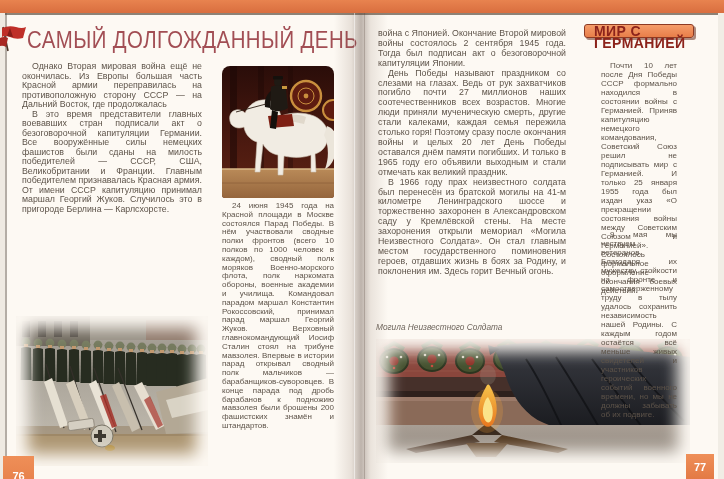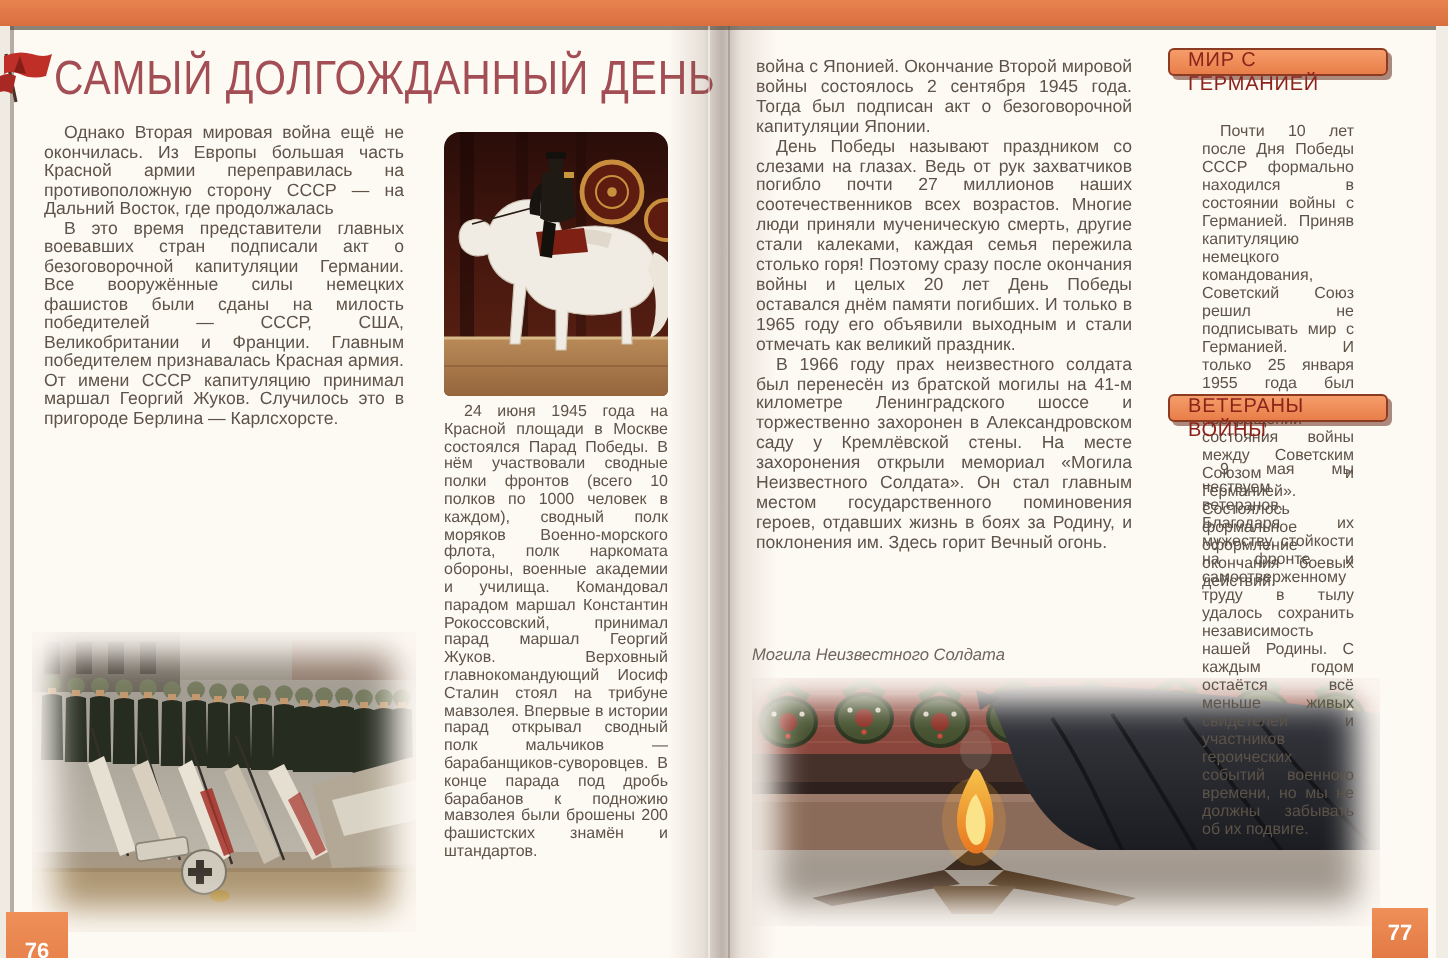--- a/index.html
+++ b/index.html
@@ -31,21 +31,21 @@
   .sbtext{position:absolute;width:108px;font-size:8px;line-height:9px;text-align:justify;color:#5d5349;}
   .sbtext p{margin:16px;text-indent:9px;}
   #sb1t{left:585px;top:45px;}
   #sb2t{left:585px;top:214px;}
 
   
   .plate{position:absolute;height:14px;box-sizing:border-box;
     background:linear-gradient(180deg,#f59d6a,#e87e49);
     border:1px solid #8d3a23;border-radius:3px;
     box-shadow:2px 2px 0 rgba(105,45,28,.55);
-    color:#8c231b;font-weight:normal;font-size:10px;line-height:12px;
+    color:#8c231b;font-weight:bold;font-size:14px;line-height:12px;
     padding-left:9px;letter-spacing:.4px;}
   #plateParad{left:222px;top:197px;width:112px;}
   #plate1{left:584px;top:24px;width:110px;}
   #plate2{left:584px;top:197px;width:110px;}
 
   
   .photo{position:absolute;overflow:hidden;}
   #phHorse{left:222px;top:66px;width:112px;height:132px;border-radius:8px 8px 3px 3px;}
   #phParade{left:16px;top:316px;width:192px;height:150px;}
   #phFlame{left:376px;top:339px;width:314px;height:124px;}
@@ -272,21 +272,20 @@
       <path d="M110,48 C103,60 100,72 105,82 C108,89 115,90 118,83 C123,72 121,60 114,47 C112,44 111,46 110,48 Z" fill="url(#fl)"></path>
       <path d="M110,60 C106,68 106,76 109,81 C111,85 115,84 116,79 C118,72 116,65 112,58 Z" fill="#fbe38a"></path>
       <ellipse cx="112" cy="36" rx="8" ry="10" fill="#9a9288" opacity=".25"></ellipse>
     </svg>
   </div>
 
   <div id="plate1" class="plate">МИР С ГЕРМАНИЕЙ</div>
   <div id="sb1t" class="sbtext">
     <p>Почти 10 лет после Дня Победы СССР формально находился в состоянии войны с Германией. Приняв капитуляцию немецкого командования, Советский Союз решил не подписывать мир с Германией. И только 25 января 1955 года был издан указ «О прекращении состояния войны между Советским Союзом и Германией». Состоялось формальное оформление окончания боевых действий.</p>
   </div>
-  <div id="plate2" class="plate">ВЕТЕРАНЫ ВОЙНЫ</div>
   <div id="sb2t" class="sbtext">
     <p>9 мая мы чествуем ветеранов. Благодаря их мужеству, стойкости на фронте и самоотверженному труду в тылу удалось сохранить независимость нашей Родины. С каждым годом остаётся всё меньше живых свидетелей и участников героических событий военного времени, но мы не должны забывать об их подвиге.</p>
   </div>
 
   <div id="pnR" class="pn">77</div>
 
   <div class="gutter"></div>
 </div>
 
 </body></html>

